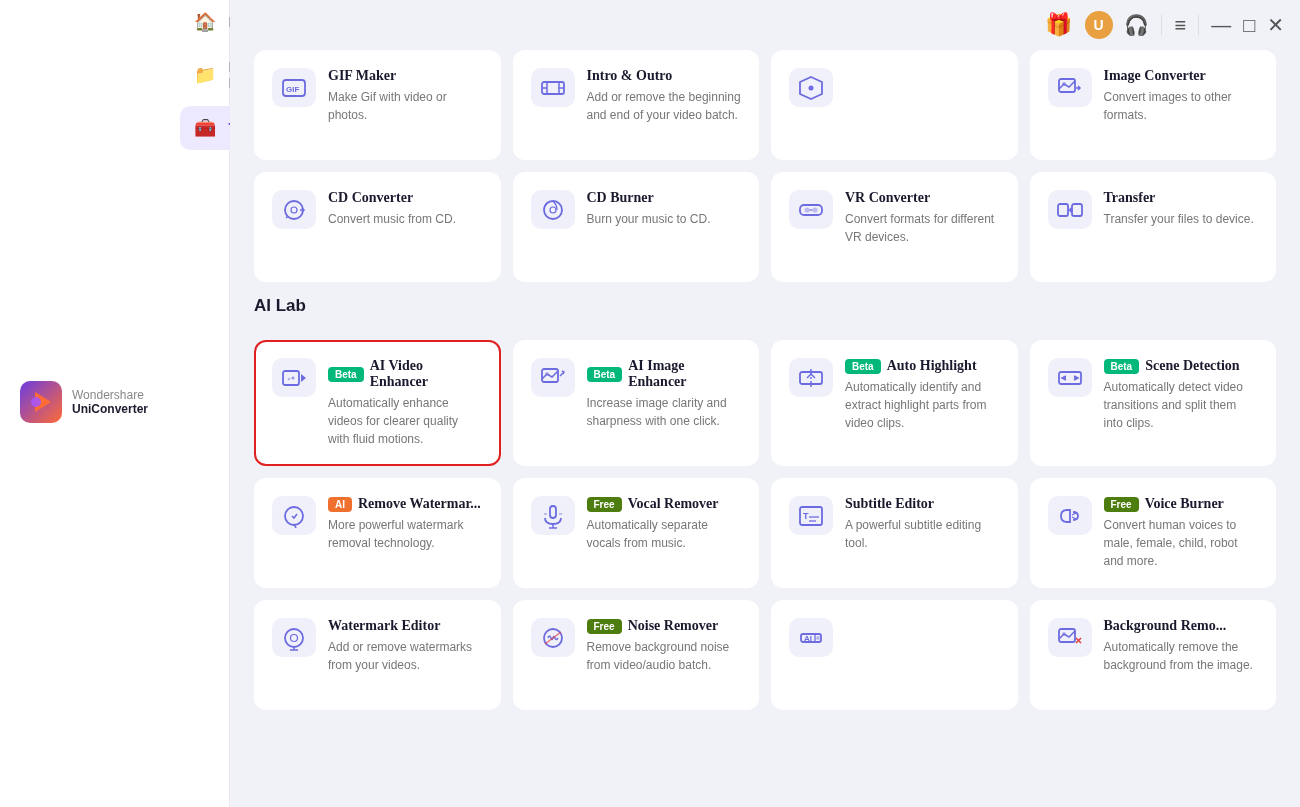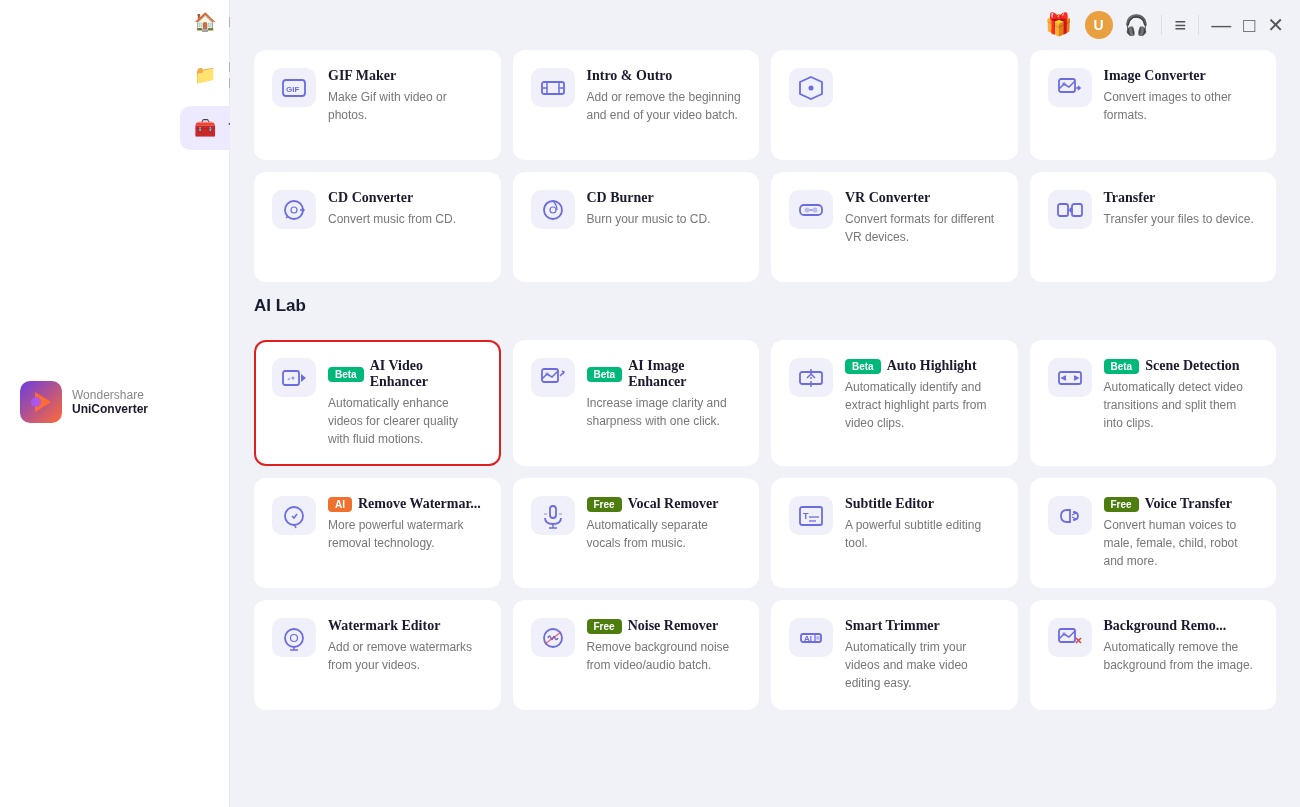--- a/index.html
+++ b/index.html
@@ -455,21 +455,21 @@
           <div class="card-icon-wrap">
             <svg width="28" height="28" viewBox="0 0 28 28" fill="none">
               <path d="M5 14 Q5 8 11 8 L14 8 L14 20 L11 20 Q5 20 5 14Z" stroke="#6c6ce0" stroke-width="1.8" fill="none"></path>
               <path d="M17 10 Q22 10 22 14 Q22 18 17 18" stroke="#6c6ce0" stroke-width="1.8" fill="none"></path>
               <path d="M16 13 L20 11 M16 15 L20 17" stroke="#6c6ce0" stroke-width="1.3"></path>
             </svg>
           </div>
           <div class="card-text">
             <div class="card-title-row">
               <span class="badge badge-free">Free</span>
-              <span class="card-title">Voice Transfer</span>
+              <span class="card-title">Voice Burner</span>
             </div>
             <div class="card-desc">Convert human voices to male, female, child, robot and more.</div>
           </div>
         </div>
       </div>
 
       <div class="tool-card">
         <div class="card-header">
           <div class="card-icon-wrap">
             <svg width="28" height="28" viewBox="0 0 28 28" fill="none">
@@ -509,26 +509,20 @@
       <div class="tool-card">
         <div class="card-header">
           <div class="card-icon-wrap">
             <svg width="28" height="28" viewBox="0 0 28 28" fill="none">
               <rect x="4" y="10" width="20" height="8" rx="2" stroke="#6c6ce0" stroke-width="1.8" fill="none"></rect>
               <text x="7" y="17" font-size="8" fill="#6c6ce0" font-weight="800">AI</text>
               <path d="M18 10 L18 18" stroke="#6c6ce0" stroke-width="1.3"></path>
               <circle cx="21" cy="14" r="2" fill="#6c6ce0" opacity="0.4"></circle>
             </svg>
           </div>
-          <div class="card-text">
-            <div class="card-title-row">
-              <span class="card-title">Smart Trimmer</span>
-            </div>
-            <div class="card-desc">Automatically trim your videos and make video editing easy.</div>
-          </div>
         </div>
       </div>
 
       <div class="tool-card">
         <div class="card-header">
           <div class="card-icon-wrap">
             <svg width="28" height="28" viewBox="0 0 28 28" fill="none">
               <rect x="3" y="5" width="16" height="13" rx="2" stroke="#6c6ce0" stroke-width="1.8" fill="none"></rect>
               <circle cx="8" cy="10" r="2" fill="#6c6ce0" opacity="0.4"></circle>
               <path d="M3 15 L8 10 L13 13 L19 7" stroke="#6c6ce0" stroke-width="1.5" fill="none"></path>

